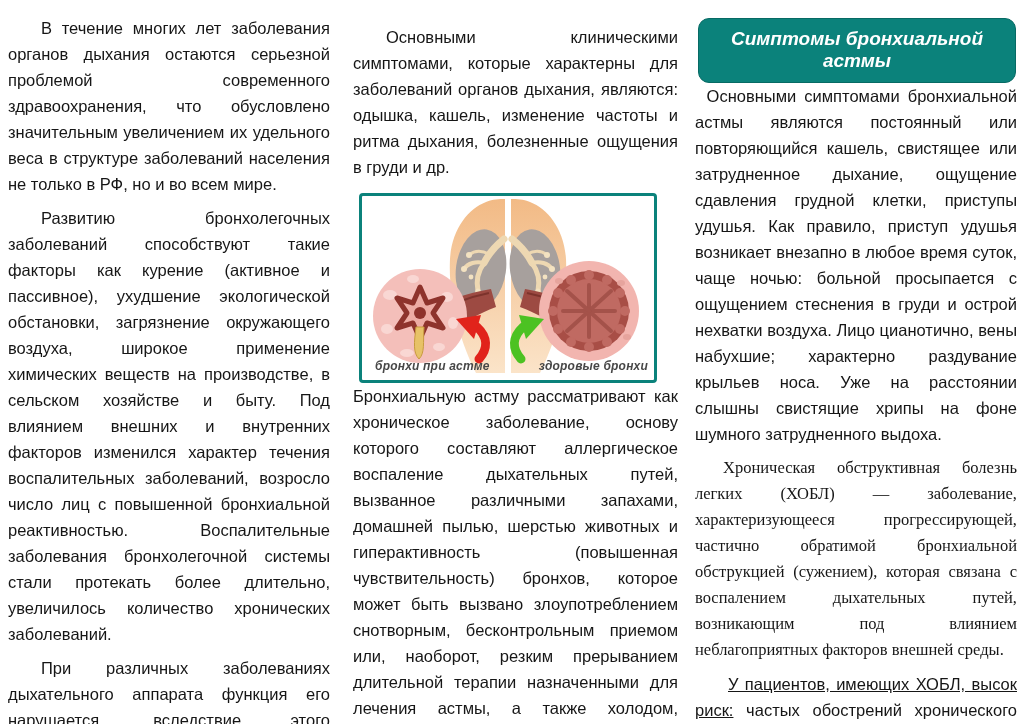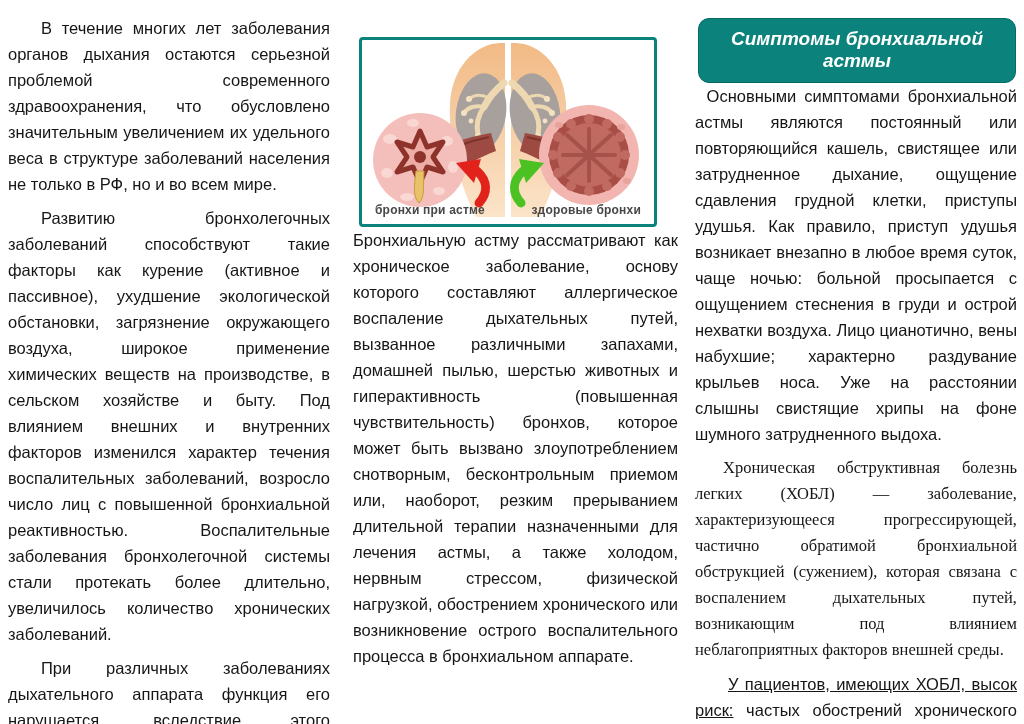--- a/index.html
+++ b/index.html
@@ -72,36 +72,38 @@
     background:#ffffff;
     border:3px solid #0b827b;
     border-radius:4px;
   }
   .illus svg { display:block; margin:1px auto 0 auto; }
   .illus-cap {
     position:absolute; bottom:7px;
     font-size:12px; font-weight:bold; color:#474747;
     letter-spacing:0.2px;
     white-space:nowrap;
+    font-style:italic;
   }
   .cap-left  { left:13px; }
-  .cap-right { right:13px; }
+  .cap-right { right:6px; }
 </style>
 </head>
 <body>
 
 <div class="page">
 
   <div class="col col-left">
     <p class="para indent">В течение многих лет заболевания органов дыхания остаются серьезной проблемой современного здравоохранения, что обусловлено значительным увеличением их удельного веса в структуре заболеваний населения не только в РФ, но и во всем мире.</p>
     <p class="para indent">Развитию бронхолегочных заболеваний способствуют такие факторы как курение (активное и пассивное), ухудшение экологической обстановки, загрязнение окружающего воздуха, широкое применение химических веществ на производстве, в сельском хозяйстве и быту. Под влиянием внешних и внутренних факторов изменился характер течения воспалительных заболеваний, возросло число лиц с повышенной бронхиальной реактивностью. Воспалительные заболевания бронхолегочной системы стали протекать более длительно, увеличилось количество хронических заболеваний.</p>
     <p class="para indent">При различных заболеваниях дыхательного аппарата функция его нарушается, вследствие этого изменяется функция внешнего дыхания, развивается дыхательная недостаточность. Основной механизм развития бронхолегочных заболеваний заключается в частично обратимой бронхиальной обструкции (сужении), которая связана с воспалительным процессом, аллергическим воспалением дыхательных путей либо гиперактивностью (повышенной чувствительностью) бронхов.</p>
   </div>
 
   <div class="col col-mid">
+    <p class="para indent mid-intro">Основными клиническими симптомами, которые характерны для заболеваний органов дыхания, являются: одышка, кашель, изменение частоты и ритма дыхания, болезненные ощущения в груди и др.</p>
 
 
     <div class="illus">
       <svg viewBox="0 0 290 180" width="290" height="180" aria-hidden="true">
         <defs>
           <linearGradient id="skin" x1="0" y1="0" x2="0" y2="1">
             <stop offset="0" stop-color="#f2ba85"></stop>
             <stop offset="1" stop-color="#fbe4c9"></stop>
           </linearGradient>
         </defs>

